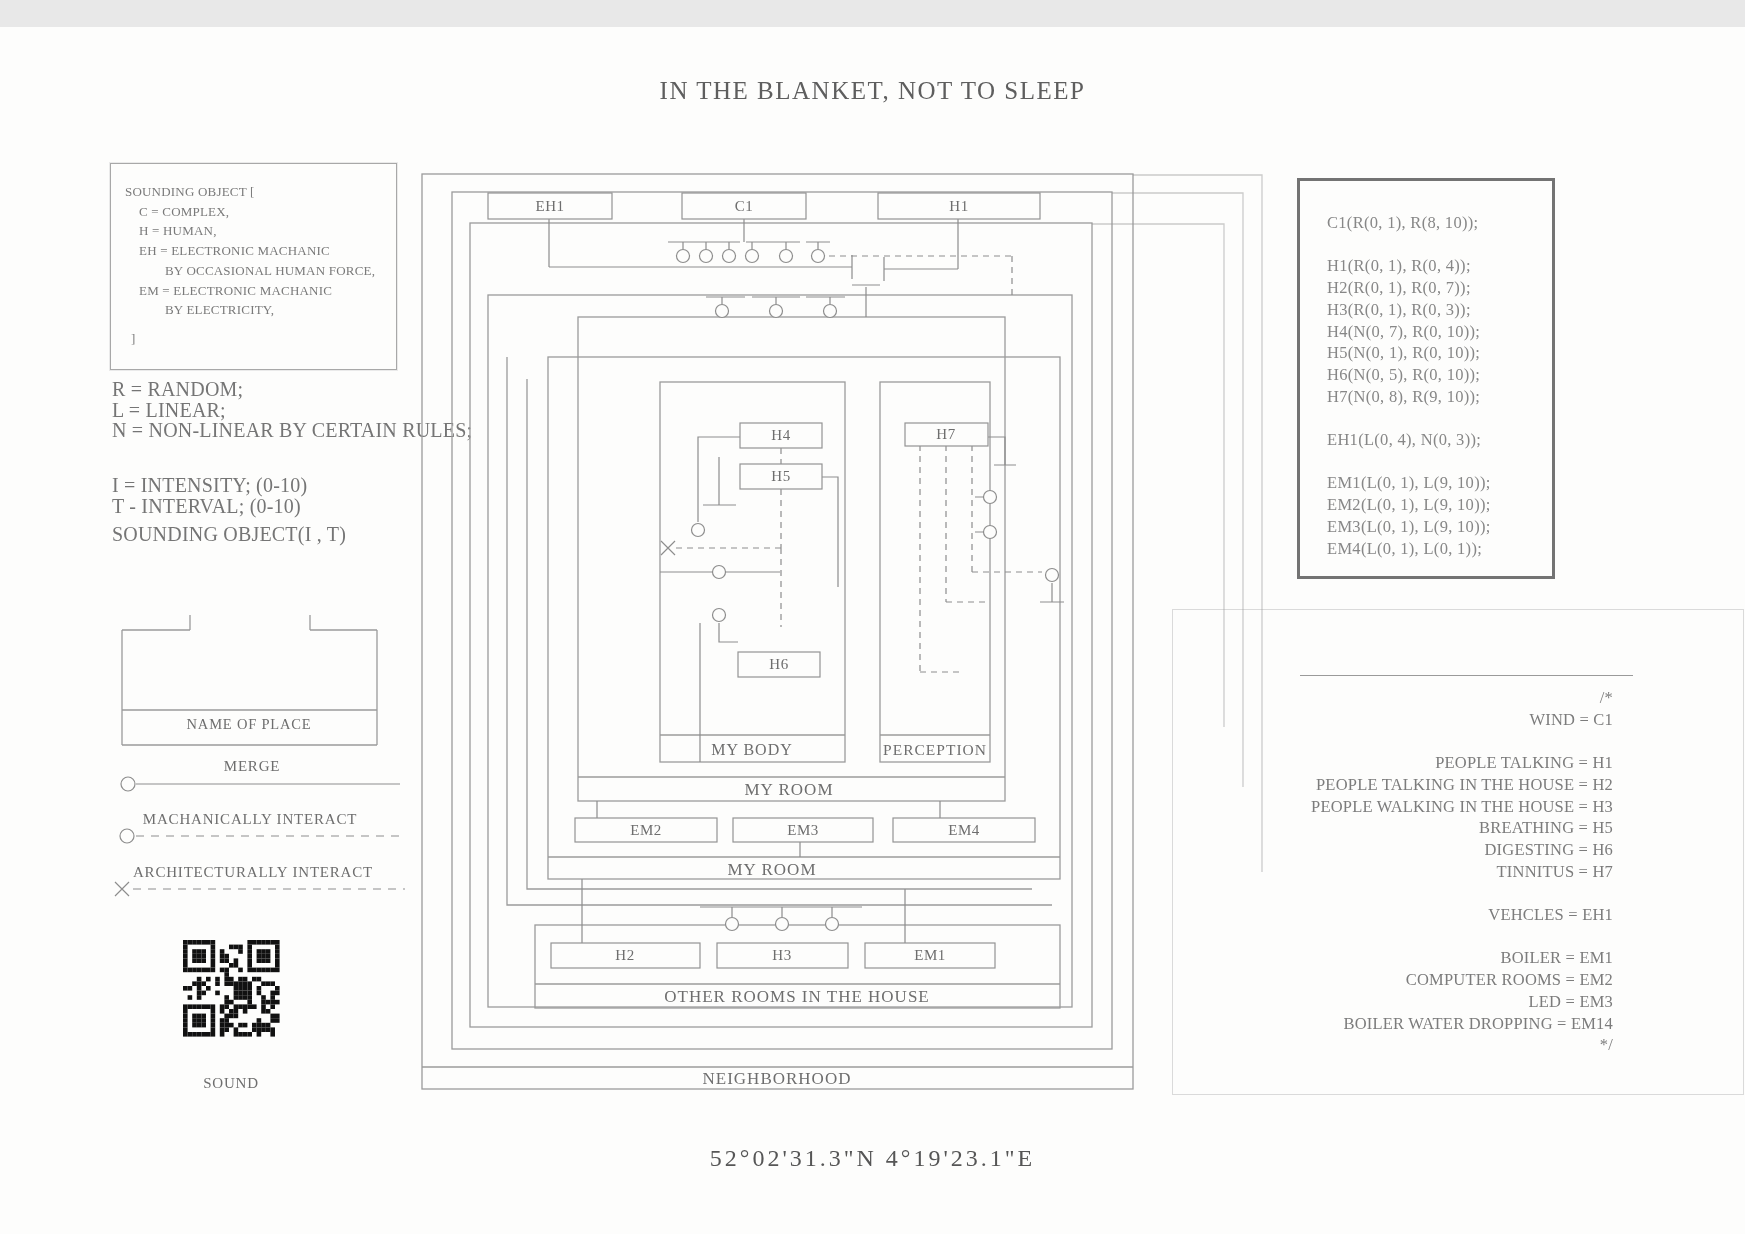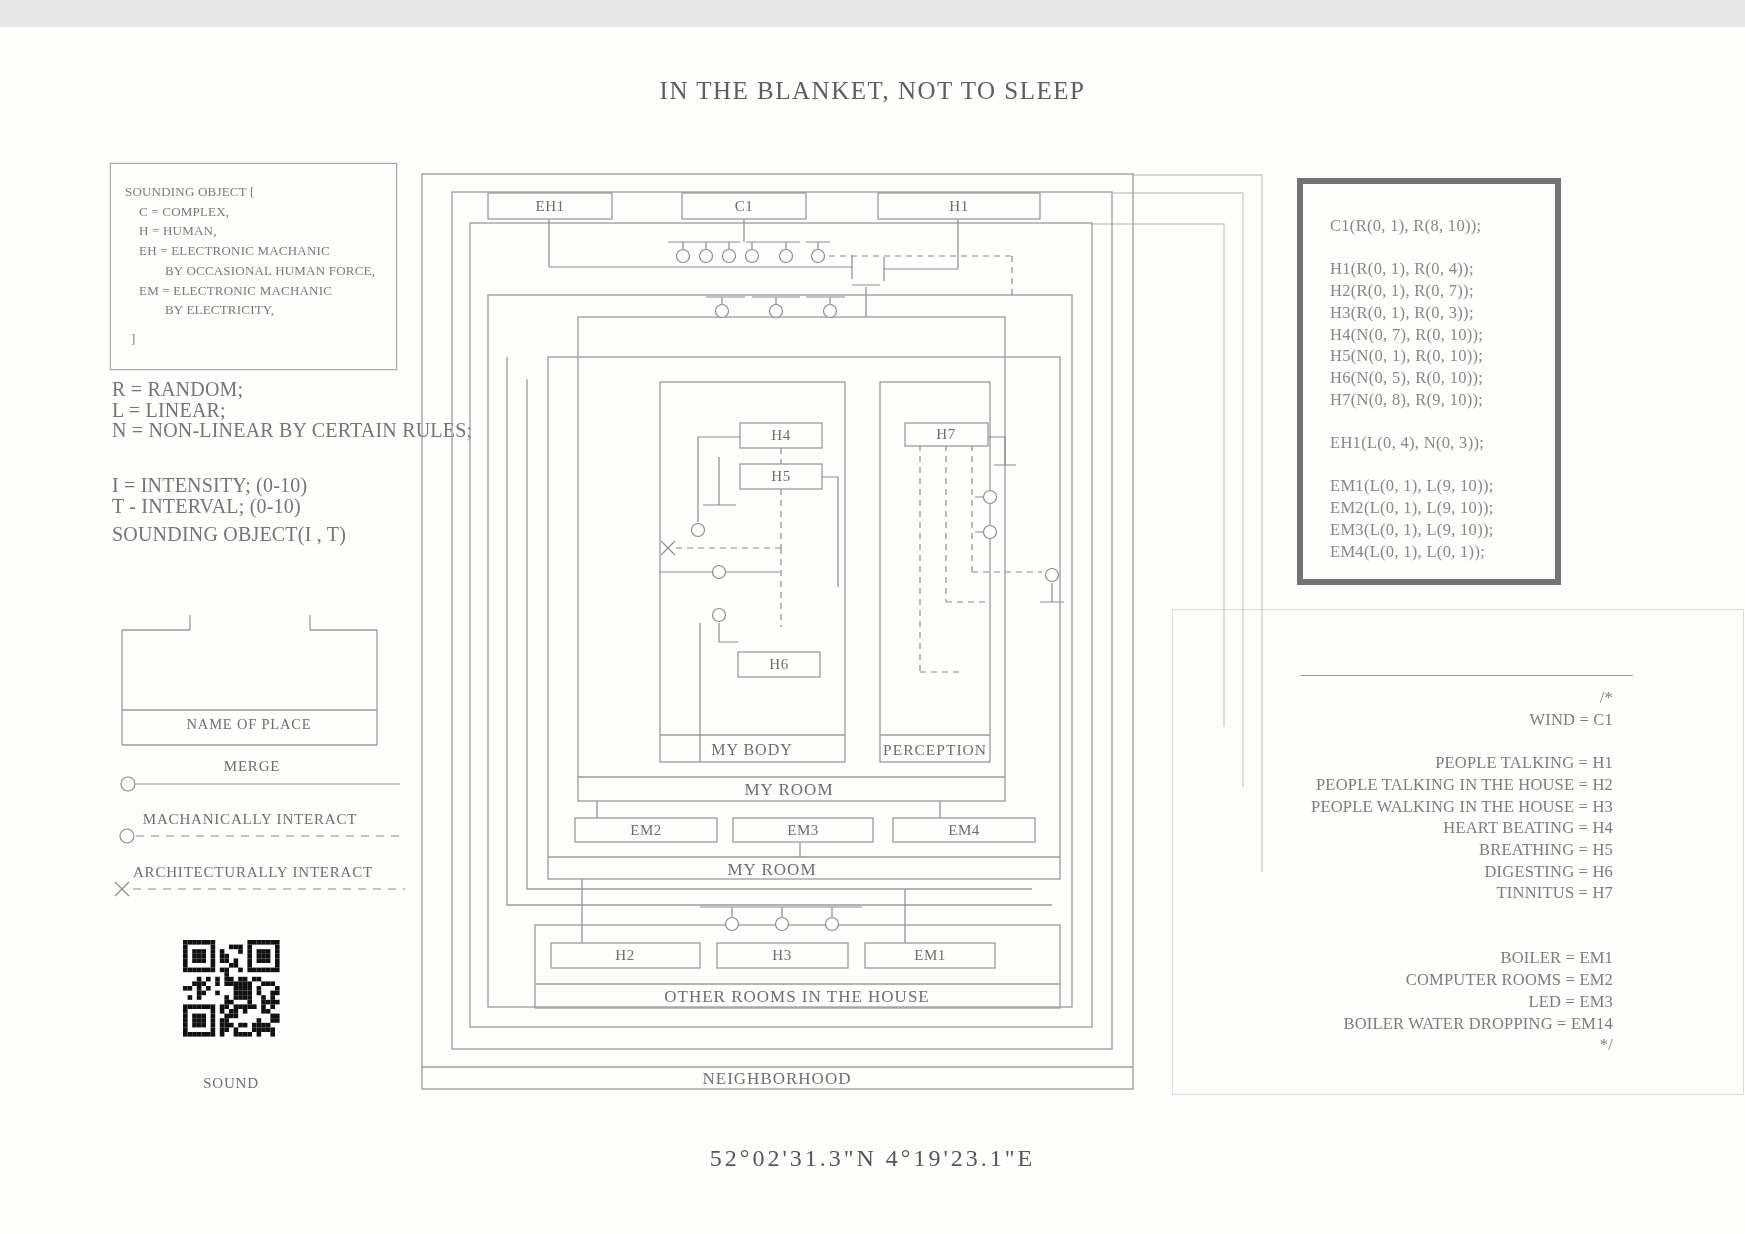--- a/index.html
+++ b/index.html
@@ -8,21 +8,21 @@
   .abs{position:absolute;}
   #title{left:0;right:0;top:50px;text-align:center;font-size:25px;letter-spacing:1.5px;color:#5e5e5e;}
   #geo{left:0;right:0;top:1118px;text-align:center;font-size:24px;letter-spacing:3px;color:#565656;}
   #legend-box{left:110px;top:136px;width:285px;height:205px;border:1px solid #a8a8a8;
               box-shadow:0 0 0 1px rgba(180,180,180,.25);}
   #legend-box .inner{padding:18px 0 0 14px;font-size:13px;line-height:19.7px;color:#7a7a7a;letter-spacing:.2px;}
   .ind1{padding-left:14px;} .ind2{padding-left:40px;}
   .legend-close{padding-left:6px;padding-top:9px;}
   .defs{font-size:20px;line-height:20.6px;color:#757575;letter-spacing:.2px;}
   #defs1{left:112px;top:352px;} #defs2{left:112px;top:448px;} #defs-call{left:112px;top:497px;}
-  #code-panel{left:1297px;top:151px;width:252px;height:395px;border:6px solid #737373;}
+  #code-panel{left:1297px;top:151px;width:252px;height:395px;border:3px solid #737373;}
   #code-panel .inner{padding:31px 0 0 27px;font-size:16.5px;line-height:21.7px;color:#878787;letter-spacing:.3px;}
   .code-line{min-height:21.7px;white-space:nowrap;}
   #map-panel{left:1172px;top:582px;width:570px;height:484px;border:1px solid rgba(190,190,190,.55);}
   #map-rule{left:1300px;top:648px;width:333px;height:0;border-top:1.4px solid #9a9a9a;}
   #map-list{left:1172px;top:660px;width:441px;font-size:16.5px;line-height:21.7px;color:#7c7c7c;
             text-align:right;letter-spacing:.2px;}
   .map-line{min-height:21.7px;white-space:nowrap;}
   svg text{font-family:"Liberation Serif", serif;fill:#6f6f6f;}
   .walls{fill:none;stroke:#9b9b9b;stroke-width:1.3;}
   .conn{fill:none;stroke:#8d8d8d;stroke-width:1.2;}
@@ -88,25 +88,25 @@
 
   <div id="map-panel" class="abs"></div>
   <div id="map-rule" class="abs"></div>
   <div id="map-list" class="abs">
     <div class="map-line">/*</div>
     <div class="map-line">WIND = C1</div>
     <div class="map-line"></div>
     <div class="map-line">PEOPLE TALKING = H1</div>
     <div class="map-line">PEOPLE TALKING IN THE HOUSE = H2</div>
     <div class="map-line">PEOPLE WALKING IN THE HOUSE = H3</div>
-    <div class="map-line">HEART BEATING = H4</div>
     <div class="map-line">BREATHING = H5</div>
     <div class="map-line">DIGESTING = H6</div>
     <div class="map-line">TINNITUS = H7</div>
     <div class="map-line"></div>
+    <div class="map-line">VEHCLES = EH1</div>
     <div class="map-line"></div>
     <div class="map-line">BOILER = EM1</div>
     <div class="map-line">COMPUTER ROOMS = EM2</div>
     <div class="map-line">LED = EM3</div>
     <div class="map-line">BOILER WATER DROPPING = EM14</div>
     <div class="map-line">*/</div>
   </div>
 
   <div id="geo" class="abs">52°02'31.3"N 4°19'23.1"E</div>
 

